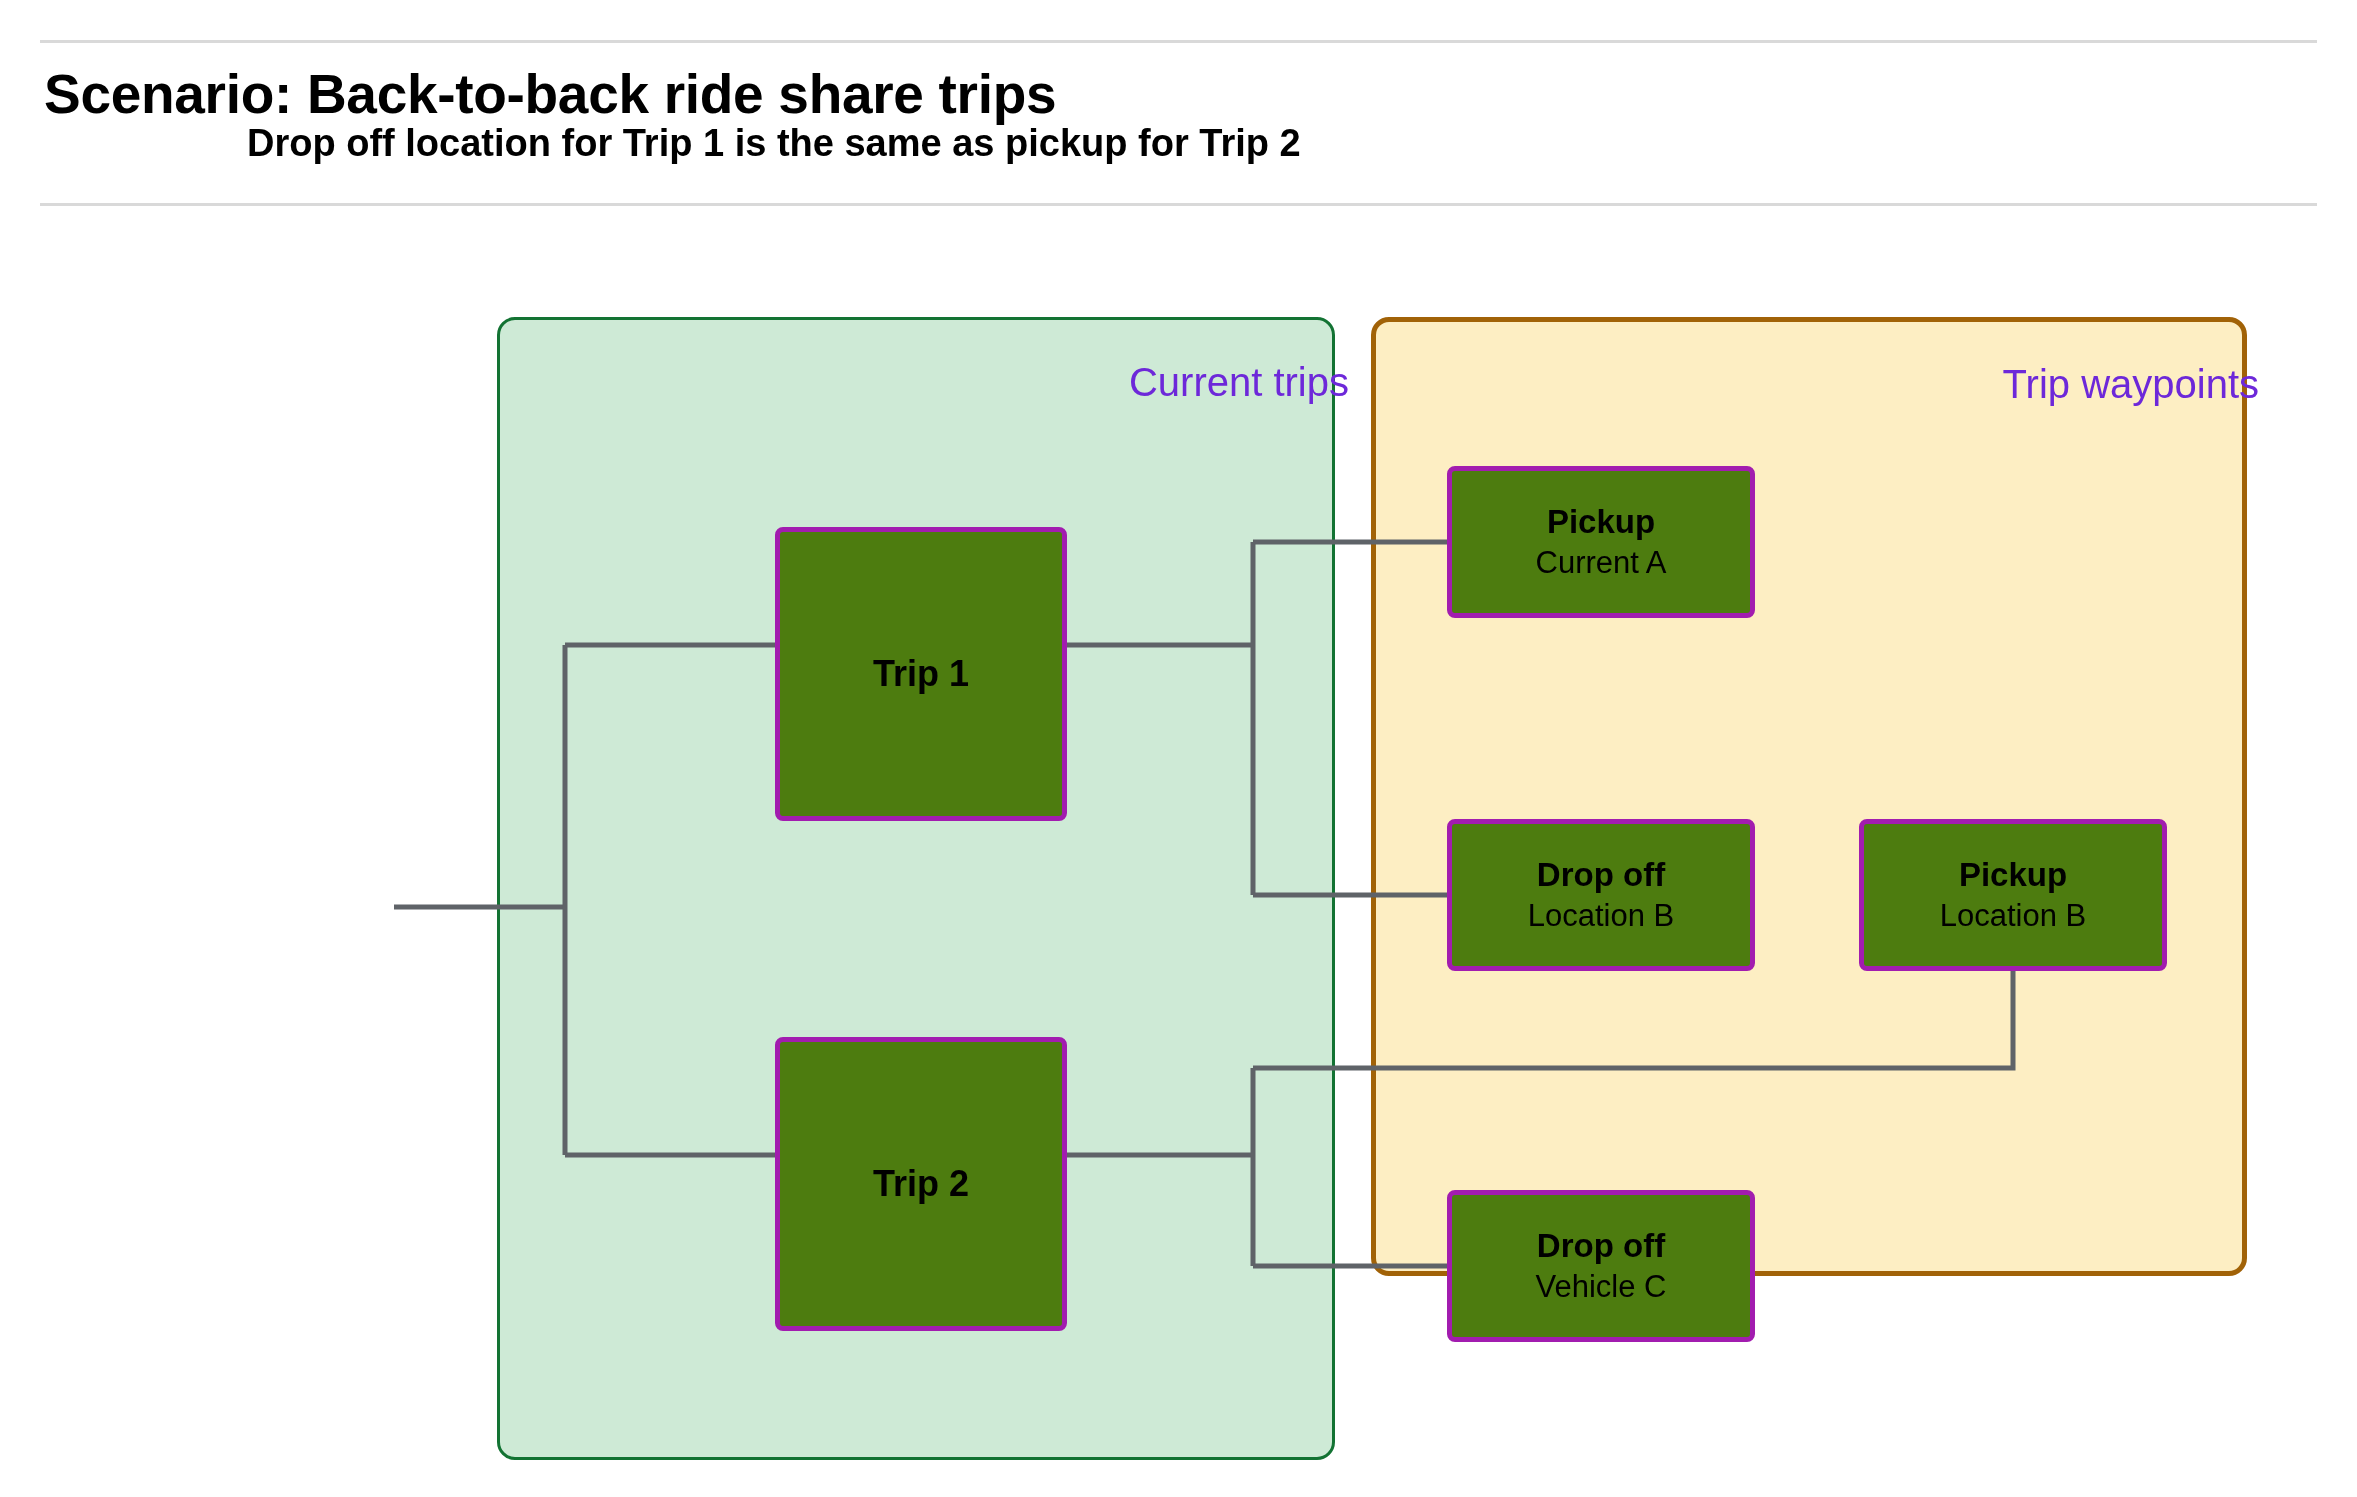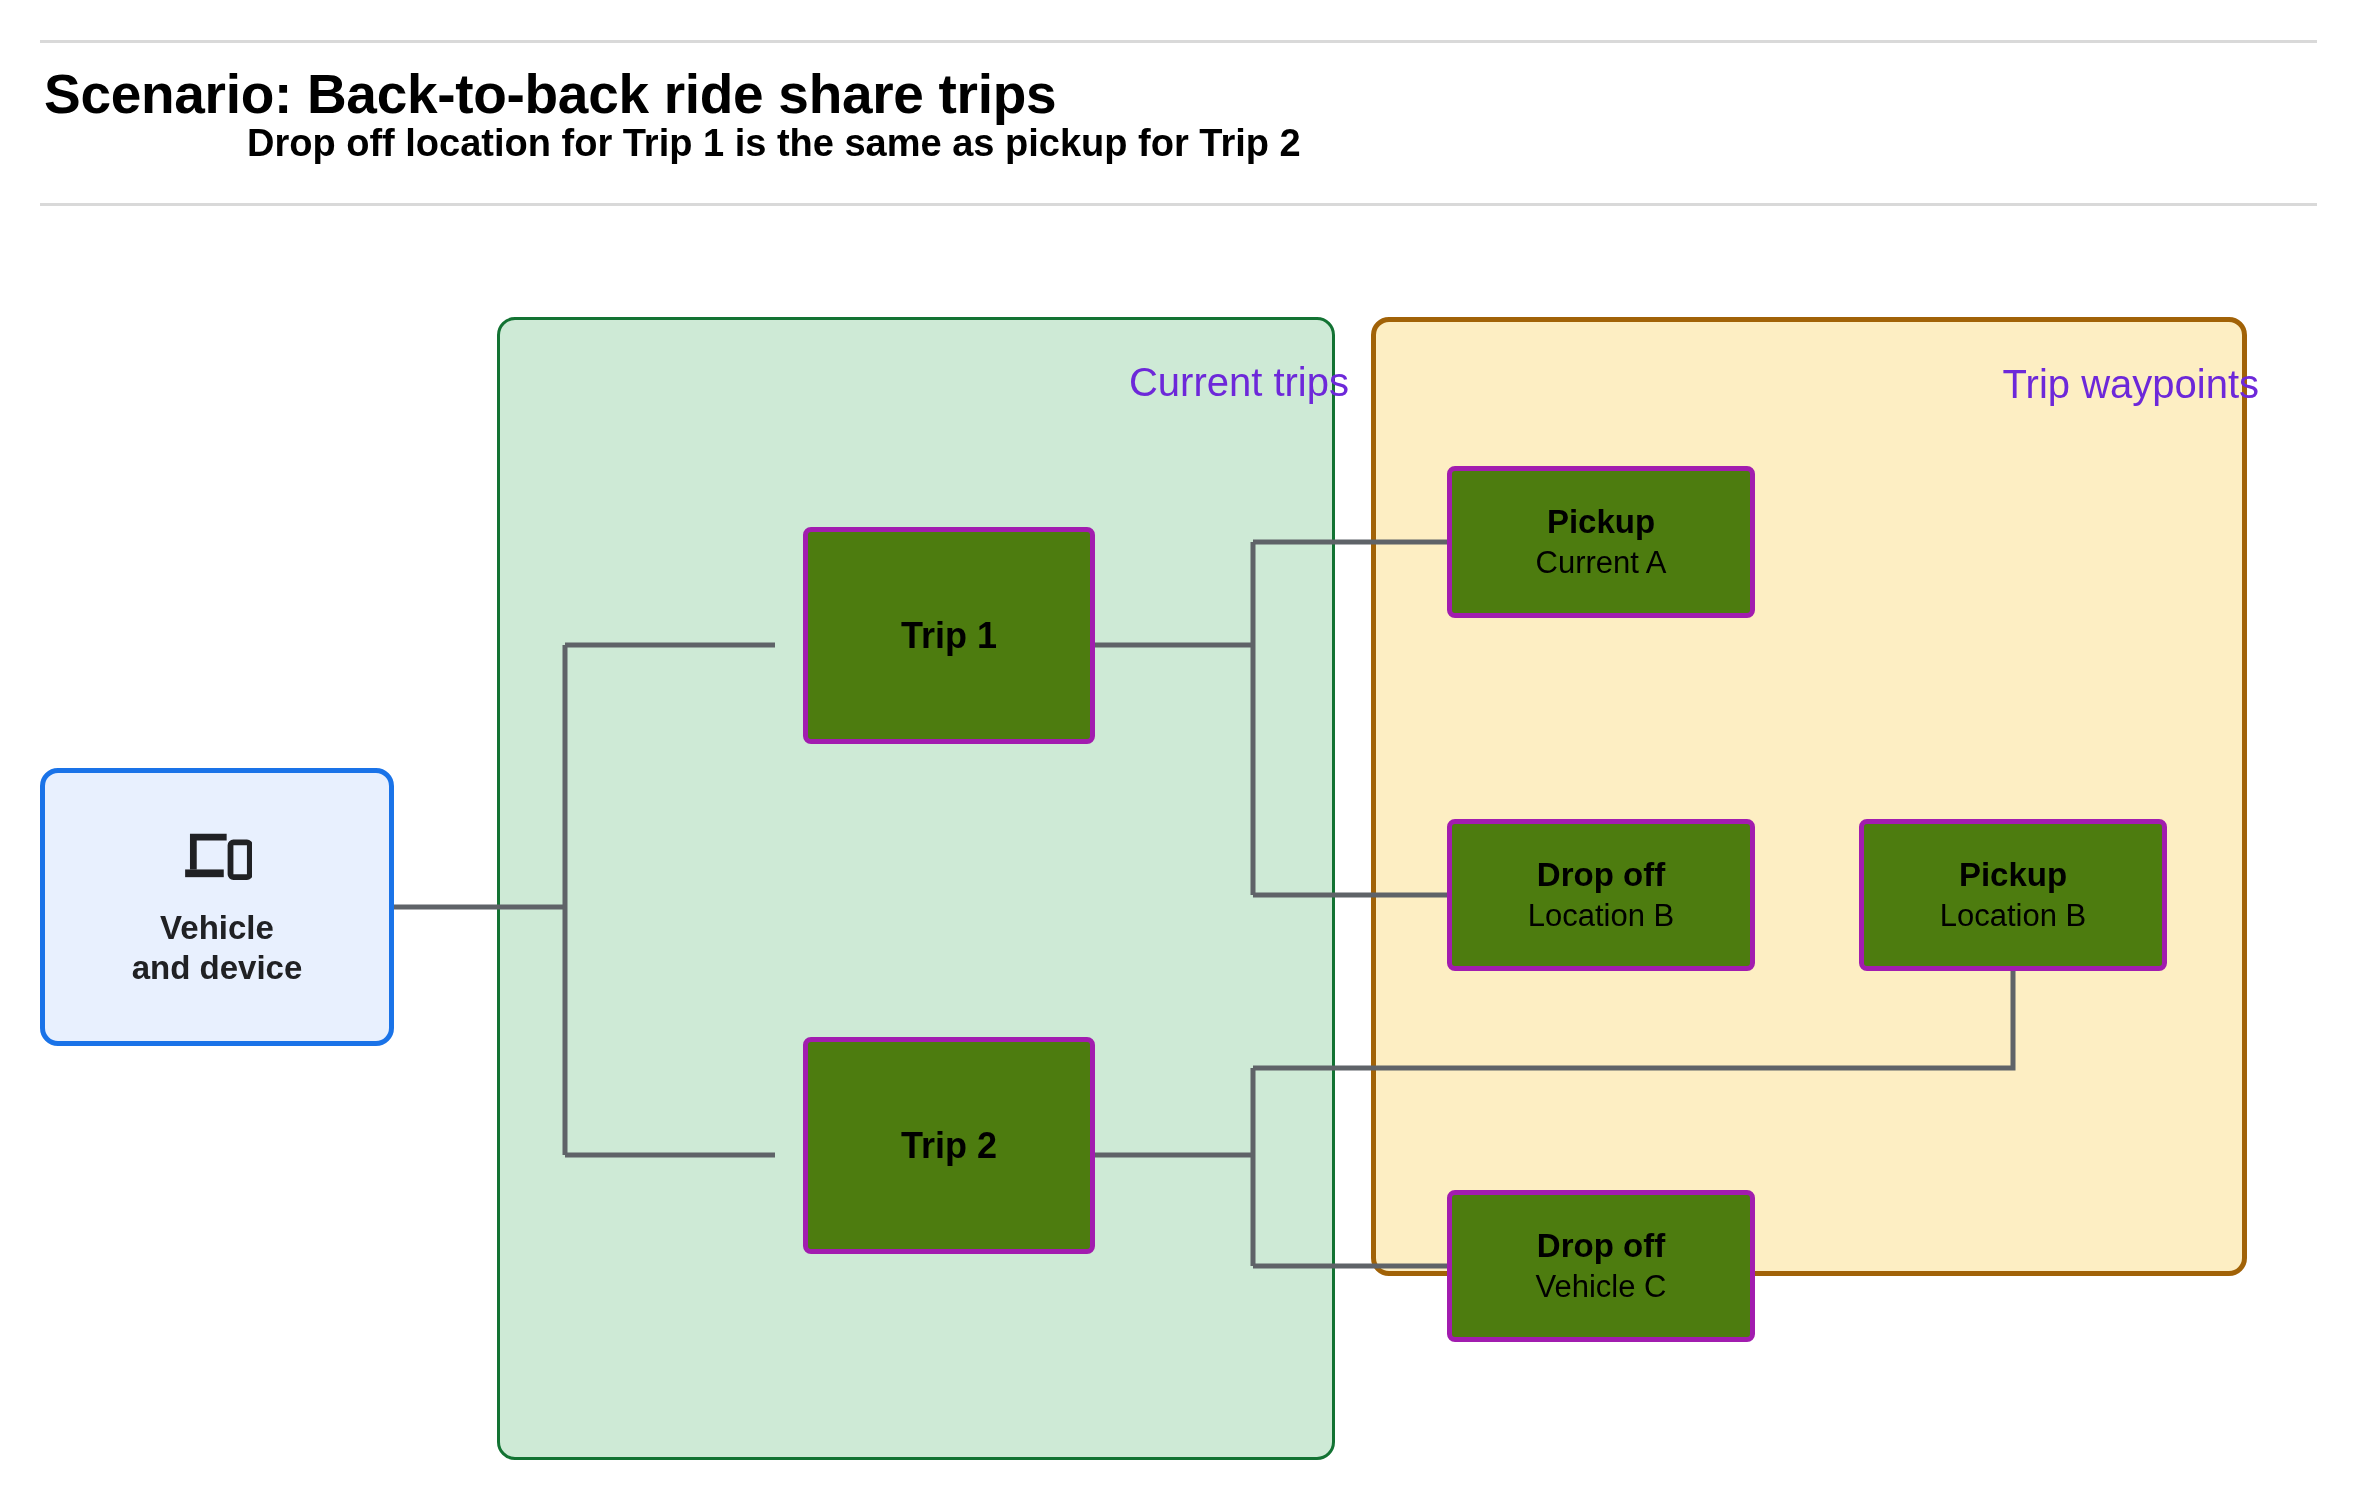--- a/index.html
+++ b/index.html
@@ -128,22 +128,21 @@
     font-size: 33px;
     font-weight: 700;
     line-height: 1.22;
     color: #202124;
     white-space: pre-line;
   }
 
   
   .trip-node {
     width: 292px;
-    height: 217px;
-    margin-left: 28px;
+    height: 294px;
   }
   .trip-label { font-size: 36px; font-weight: 700; color: #000000; }
   #node-trip-1 { left: 775px; top: 527px; }
   #node-trip-2 { left: 775px; top: 1037px; }
 
   
   .waypoint-node {
     width: 308px;
     height: 152px;
     gap: 2px;
@@ -194,31 +193,20 @@
 
     <path d="M 1067 1155 L 1253 1155"></path>
 
     <path d="M 1253 1068 L 1253 1266"></path>
 
     <path d="M 1253 1068 L 2013 1068 L 2013 971"></path>
 
     <path d="M 1253 1266 L 1447 1266"></path>
   </svg>
 
-  <div class="node" id="node-vehicle">
-    <svg id="vehicle-icon" viewBox="0 0 72 58" xmlns="http://www.w3.org/2000/svg">
-
-      <path d="M8 8 h38 v7 H15 v30 h-7 Z" fill="#202124"></path>
-      <rect x="3" y="45" width="40" height="8" fill="#202124"></rect>
-
-      <rect x="50" y="17" width="20" height="36" rx="3" fill="none" stroke="#202124" stroke-width="6"></rect>
-    </svg>
-    <div id="vehicle-label">Vehicle
-and device</div>
-  </div>
 
   <div class="node trip-node" id="node-trip-1">
     <div class="trip-label">Trip 1</div>
   </div>
 
   <div class="node trip-node" id="node-trip-2">
     <div class="trip-label">Trip 2</div>
   </div>
 
   <div class="node waypoint-node" id="node-wp-pickup-a">

